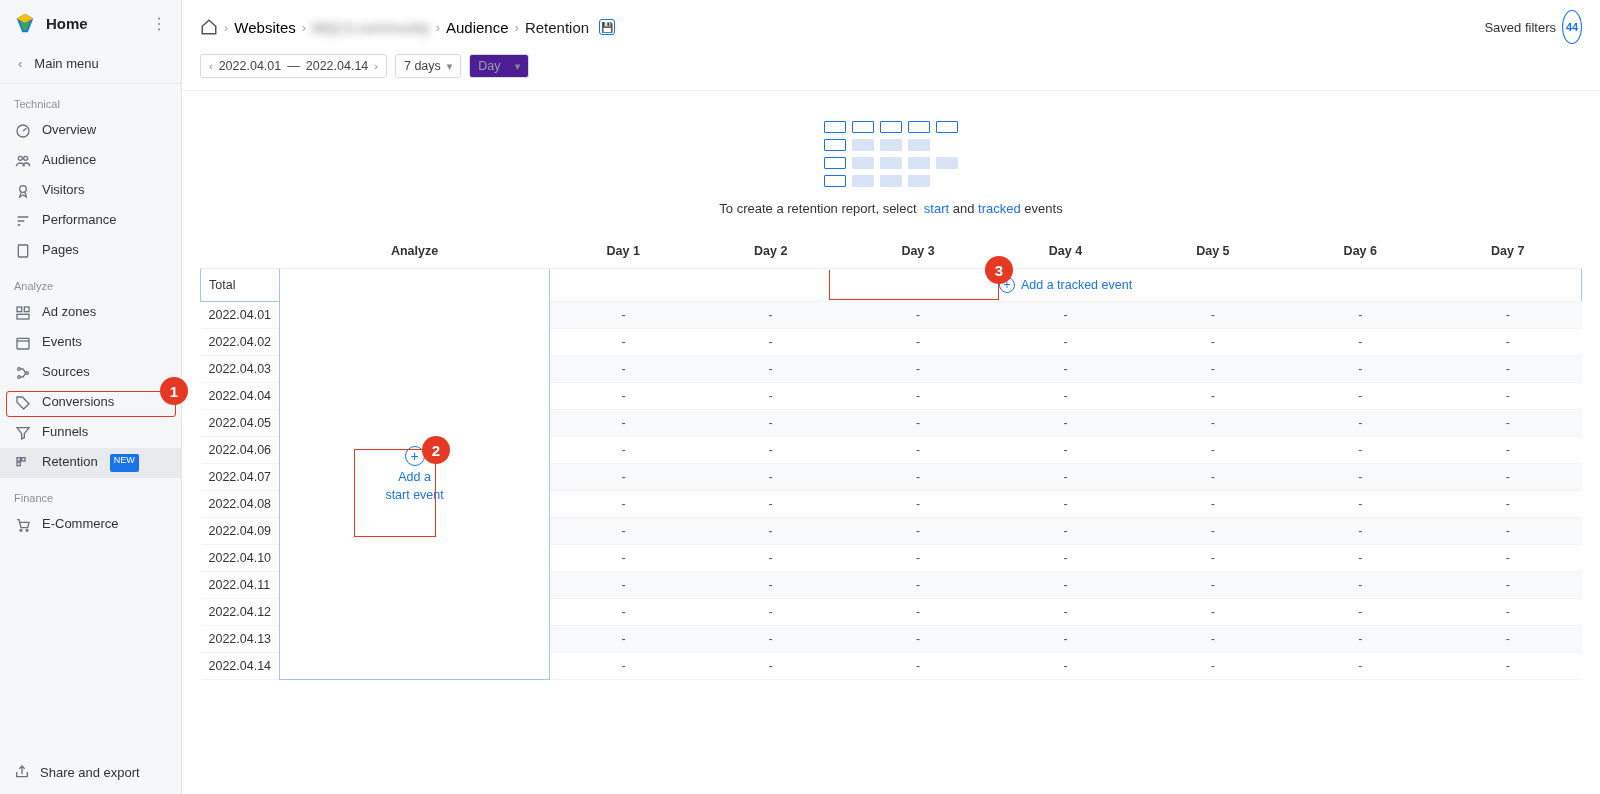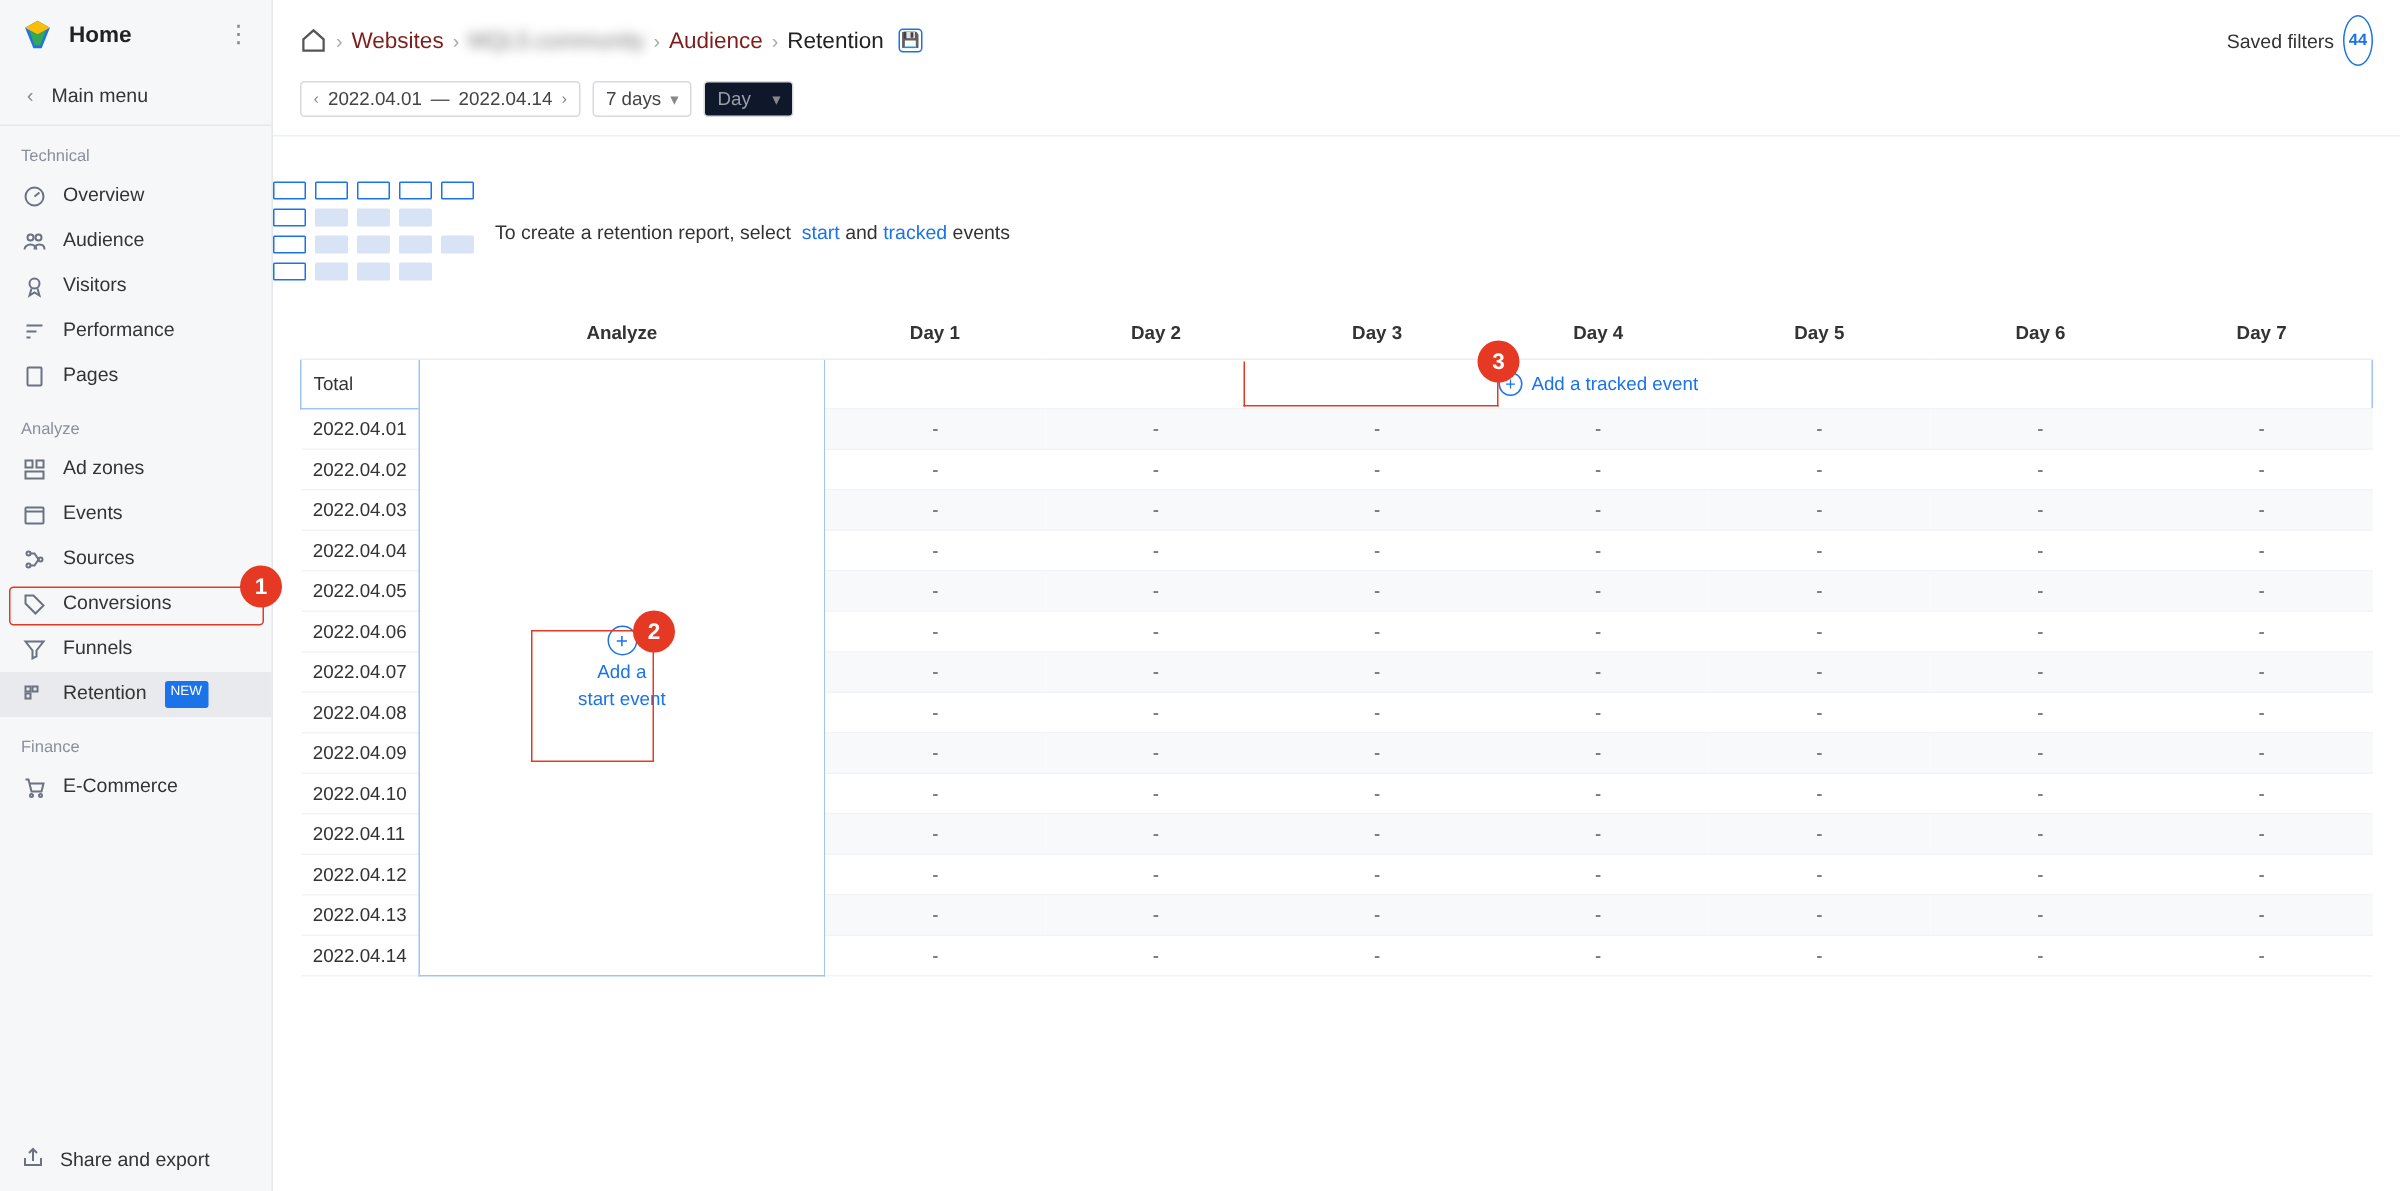--- a/index.html
+++ b/index.html
@@ -19,31 +19,31 @@
 .nav-item.active { background: #e8eaed; }
 .nav-item .badge { background: #1a73e8; color: #fff; font-size: 9px; padding: 1px 4px; border-radius: 2px; margin-left: 2px; }
 .sidebar-footer { margin-top: auto; padding: 14px; font-size: 13px; display:flex; align-items:center; gap:10px; color:#333;}
 .callout { position: absolute; width: 28px; height: 28px; background: #e63923; border-radius: 50%; color:#fff; font-weight:700; display:flex; align-items:center; justify-content:center; font-size:15px; z-index:20;}
 .red-box { position:absolute; border:1.5px solid #e63923; z-index:10;}
 .main { flex:1; display:flex; flex-direction:column; position:relative;}
 .topbar { display:flex; align-items:center; padding: 10px 18px 0 18px; gap:6px; }
 .breadcrumb { display:flex; align-items:center; gap:6px; font-size:15px; color:#333; flex:1;}
 .breadcrumb .home-ico { color:#555;}
 .breadcrumb .sep { color:#aaa; font-size:13px;}
-.breadcrumb .crumb { color:#7f1d1d;}
+.breadcrumb .crumb { color:#000000;}
 .breadcrumb .blurred { filter: blur(4px); color:#777; }
 .breadcrumb .current { color:#222; font-weight:500;}
 .breadcrumb .save-ico { margin-left:4px; color:#1a73e8; border:1px solid #1a73e8; border-radius:3px; width:16px; height:16px; display:inline-flex; align-items:center; justify-content:center; font-size:10px;}
 .saved-filters { display:flex; align-items:center; gap:6px; font-size:13px; color:#333;}
 .saved-filters .count { border:1px solid #1a73e8; color:#1a73e8; border-radius:50%; width:20px; height:34px; display:inline-flex; align-items:center; justify-content:center; font-size:11px; font-weight:600;}
 .controls { display:flex; align-items:center; gap:8px; padding: 10px 18px 12px 18px; border-bottom: 1px solid #eef0f2;}
 .ctrl { border:1px solid #d6dadf; background:#fff; border-radius:3px; display:flex; align-items:center; padding:4px 8px; font-size:12.5px; color:#444; gap:6px;}
 .ctrl .chev-sm { color:#888; font-size:11px;}
-.ctrl.disabled { background:#0f172a; color:#9aa0a6;}
-.empty-vis { display:flex; flex-direction:row; align-items:center; padding: 30px 0 18px 0; gap:14px;}
+.ctrl.disabled { background:#4c1d95; color:#9aa0a6;}
+.empty-vis { display:flex; flex-direction:column; align-items:center; padding: 30px 0 18px 0; gap:14px;}
 .grid-illus { display:flex; flex-direction:column; gap:6px;}
 .grid-illus .row { display:flex; gap:6px;}
 .grid-illus .cell { width:22px; height:12px; border-radius:1px;}
 .grid-illus .cell.out { border:1.5px solid #1a73e8; background:transparent;}
 .grid-illus .cell.fill { background:#d8e3f5;}
 .empty-text { font-size:13px; color:#333;}
 .empty-text .link { color:#1a73e8; }
 .table-wrap { padding: 0 18px 20px 18px; position:relative;}
 table { width:100%; border-collapse:collapse; font-size:12.5px;}
 thead th { text-align:center; font-weight:600; padding:10px 8px; color:#333; border-bottom:1px solid #eceef1;}

